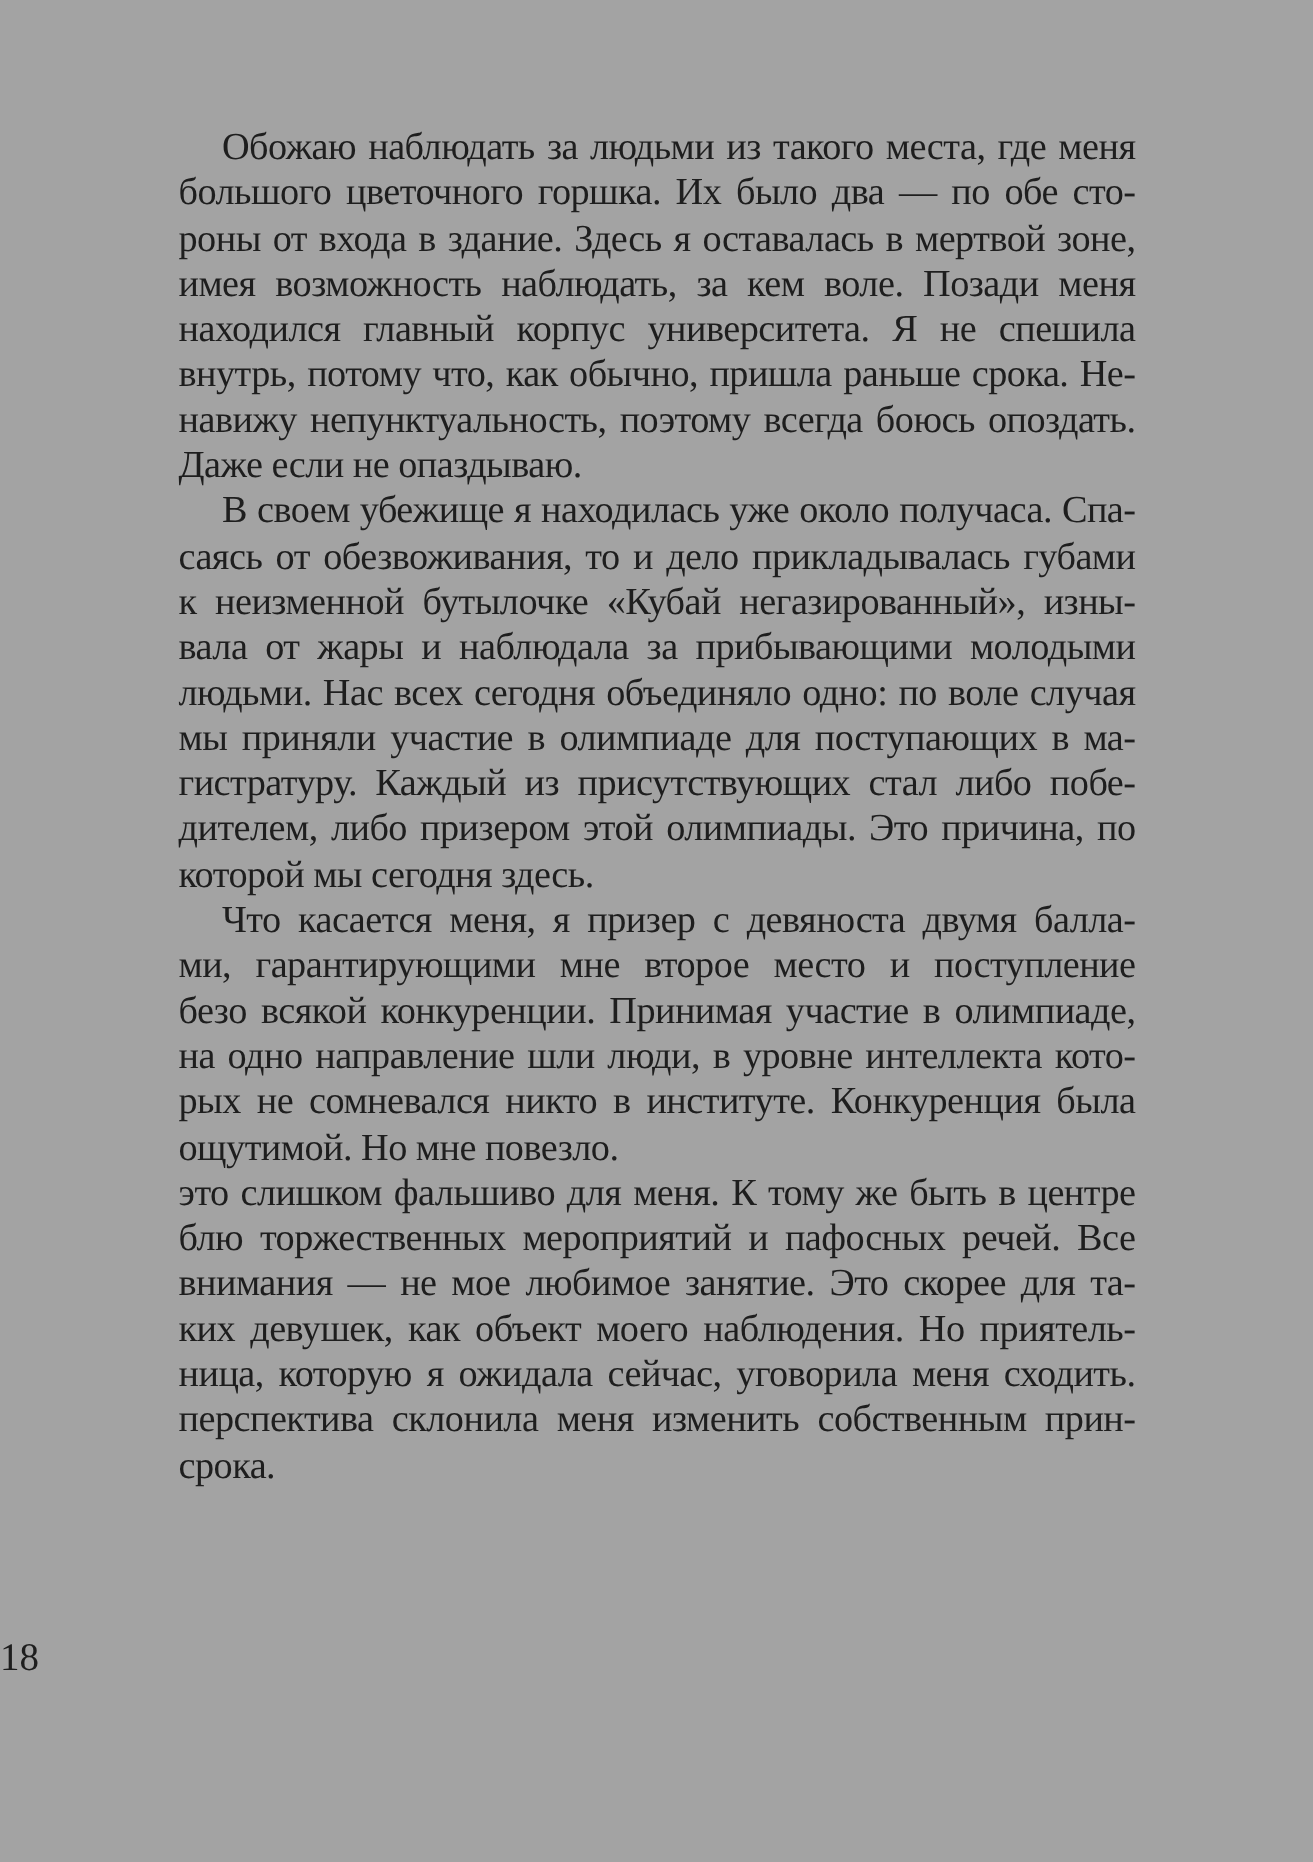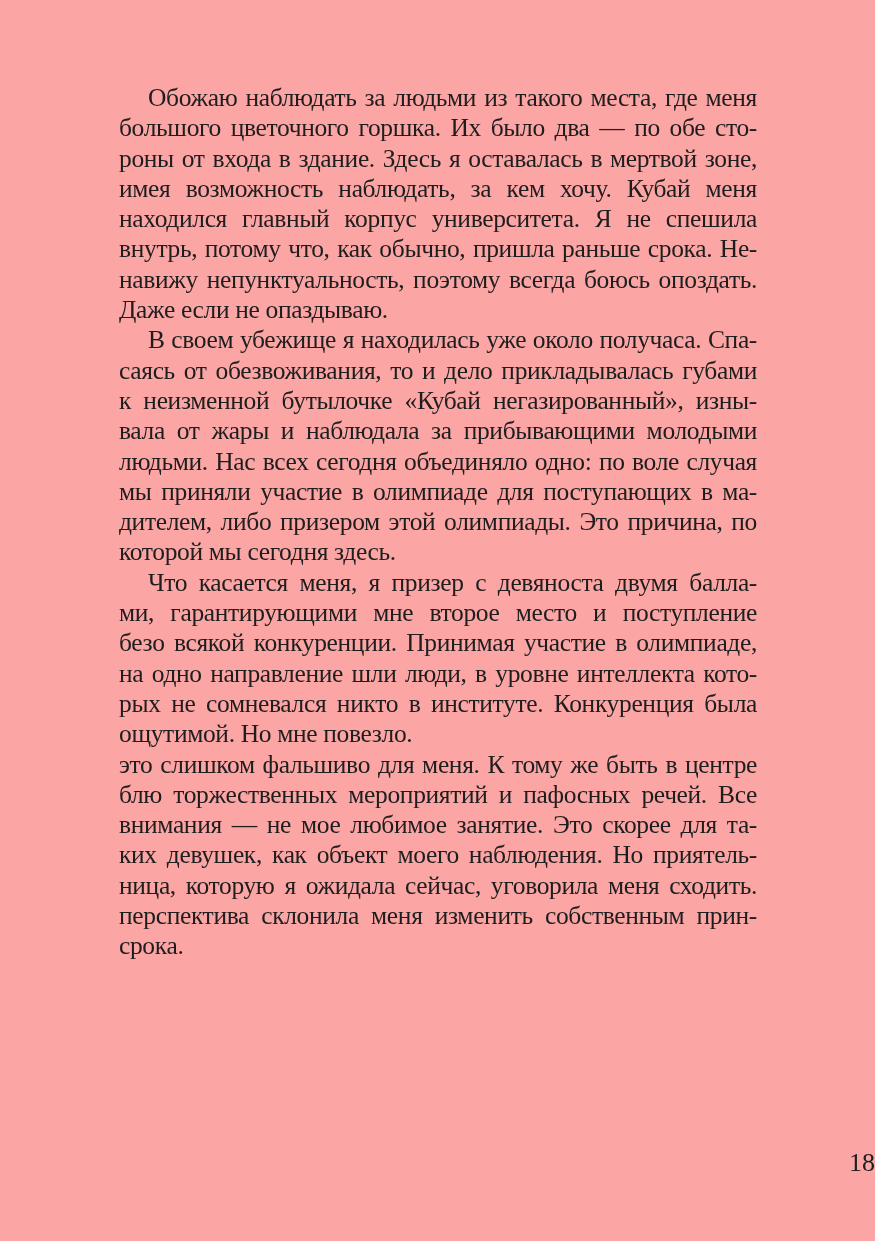--- a/index.html
+++ b/index.html
@@ -1,60 +1,61 @@
 <!DOCTYPE html>
 <html><head>
   <meta charset="utf-8">
   <style>
     html, body { margin: 0; padding: 0; background: #ffffff; }
     body { width: 875px; height: 1241px; position: relative; overflow: hidden; }
     .page {
-      position: absolute; left: 0; top: 0; width: 875px; height: 1241px; background: #fca5a5;
+      position: absolute; left: 0; top: 0; width: 875px; height: 1241px; background: #a3a3a3;
     }
     .text-block {
       position: absolute; left: 119px; top: 83px; width: 638px;
       font-family: "Liberation Serif", "DejaVu Serif", serif;
       font-size: 25.5px; line-height: 30.3px; color: #1e1e1e;
     }
     .line {
       display: block; white-space: nowrap; text-align: justify; text-align-last: justify;
       height: 30.3px; letter-spacing: -0.35px;
     }
     .line.indent { padding-left: 29px; }
     .line.last { text-align-last: left; }
     .page-number {
-      position: absolute; left: 0; width: 875px; top: 1148px; text-align: right;
+      position: absolute; left: 0; width: 875px; top: 1090px; text-align: left;
       font-family: "Liberation Serif", "DejaVu Serif", serif;
       font-size: 26px; color: #1e1e1e;
     }
   </style>
 </head>
 <body>
 
 <div class="page">
   <div class="text-block">
 
     <div>
       <span class="line indent">Обожаю наблюдать за людьми из такого места, где меня</span>
       <span class="line">большого цветочного горшка. Их было два — по обе сто-</span>
       <span class="line">роны от входа в здание. Здесь я оставалась в мертвой зоне,</span>
-      <span class="line">имея возможность наблюдать, за кем хочу. Кубай меня</span>
+      <span class="line">имея возможность наблюдать, за кем воле. Позади меня</span>
       <span class="line">находился главный корпус университета. Я не спешила</span>
       <span class="line">внутрь, потому что, как обычно, пришла раньше срока. Не-</span>
       <span class="line">навижу непунктуальность, поэтому всегда боюсь опоздать.</span>
       <span class="line last">Даже если не опаздываю.</span>
     </div>
 
     <div>
       <span class="line indent">В своем убежище я находилась уже около получаса. Спа-</span>
       <span class="line">саясь от обезвоживания, то и дело прикладывалась губами</span>
       <span class="line">к неизменной бутылочке «Кубай негазированный», изны-</span>
       <span class="line">вала от жары и наблюдала за прибывающими молодыми</span>
       <span class="line">людьми. Нас всех сегодня объединяло одно: по воле случая</span>
       <span class="line">мы приняли участие в олимпиаде для поступающих в ма-</span>
+      <span class="line">гистратуру. Каждый из присутствующих стал либо побе-</span>
       <span class="line">дителем, либо призером этой олимпиады. Это причина, по</span>
       <span class="line last">которой мы сегодня здесь.</span>
     </div>
 
     <div>
       <span class="line indent">Что касается меня, я призер с девяноста двумя балла-</span>
       <span class="line">ми, гарантирующими мне второе место и поступление</span>
       <span class="line">безо всякой конкуренции. Принимая участие в олимпиаде,</span>
       <span class="line">на одно направление шли люди, в уровне интеллекта кото-</span>
       <span class="line">рых не сомневался никто в институте. Конкуренция была</span>

